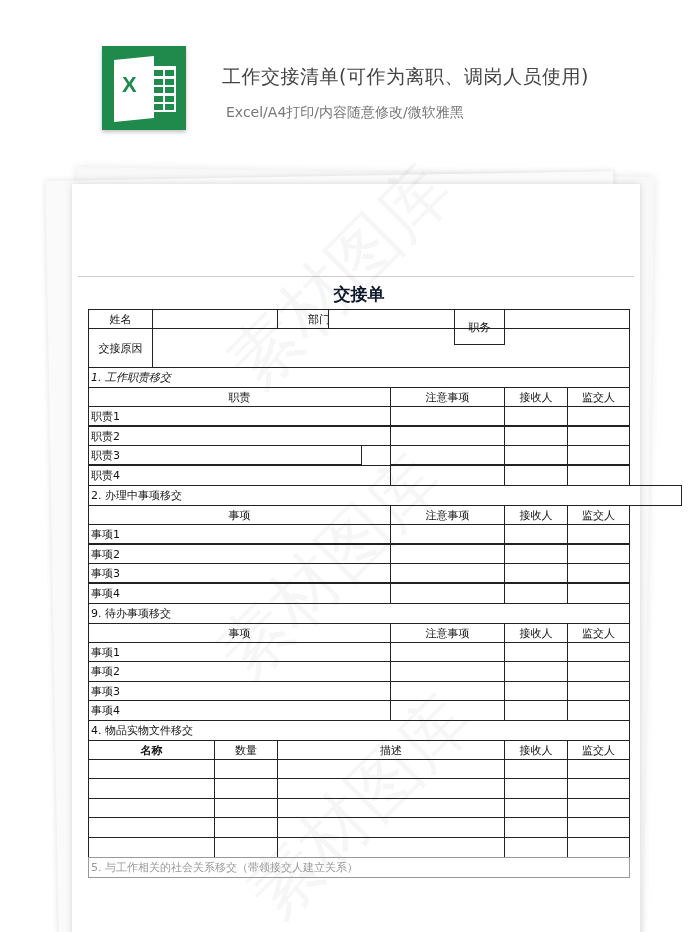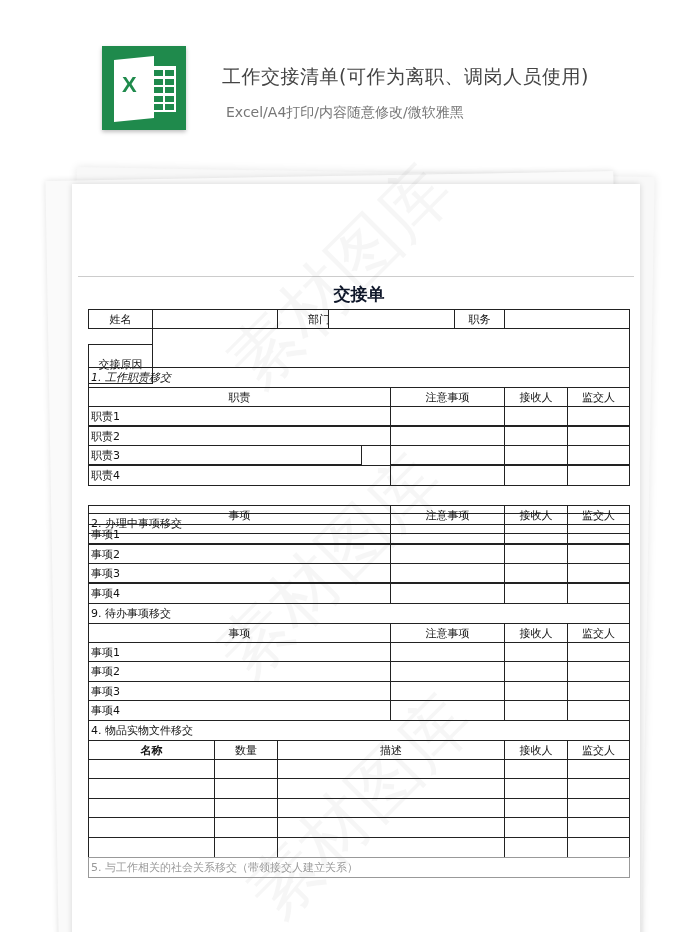--- a/index.html
+++ b/index.html
@@ -44,23 +44,23 @@
 <div class="wm" style="left:220px;top:760px;">素材图库</div>
 
 <div class="doc-title">交接单</div>
 
 <div id="form">
 
   <div class="cell b c" style="left:88px;top:309px;width:65px;height:20px;">姓名</div>
   <div class="cell b" style="left:152px;top:309px;width:126px;height:20px;"></div>
   <div class="cell b c" style="left:277px;top:309px;width:52px;height:20px;padding-left:32px;">部门</div>
   <div class="cell b" style="left:328px;top:309px;width:127px;height:20px;"></div>
-  <div class="cell b c" style="left:454px;top:309px;width:51px;height:20px;">职务</div>
+  <div class="cell b c" style="left:454px;top:309px;width:51px;height:36px;">职务</div>
   <div class="cell b" style="left:504px;top:309px;width:126px;height:20px;"></div>
-  <div class="cell b c" style="left:88px;top:344px;width:65px;height:40px;">交接原因</div>
+  <div class="cell b c" style="left:88px;top:328px;width:65px;height:40px;">交接原因</div>
   <div class="cell b" style="left:152px;top:328px;width:478px;height:40px;"></div>
 
   <div class="cell b l" style="left:88px;top:367px;width:542px;height:21px;font-style:italic;">1. 工作职责移交</div>
   <div class="cell b c" style="left:88px;top:387px;width:303px;height:20px;">职责</div>
   <div class="cell b c" style="left:390px;top:387px;width:115px;height:20px;">注意事项</div>
   <div class="cell b c" style="left:504px;top:387px;width:64px;height:20px;">接收人</div>
   <div class="cell b c" style="left:567px;top:387px;width:63px;height:20px;">监交人</div>
 
   <div class="cell b l" style="left:88px;top:406px;width:303px;height:20px;">职责1</div>
   <div class="cell b" style="left:390px;top:406px;width:115px;height:20px;"></div>
@@ -72,21 +72,21 @@
   <div class="cell b" style="left:567px;top:426px;width:63px;height:20px;"></div>
   <div class="cell b l" style="left:88px;top:445px;width:274px;height:20px;">职责3</div>
   <div class="cell b" style="left:390px;top:445px;width:115px;height:20px;"></div>
   <div class="cell b" style="left:504px;top:445px;width:64px;height:20px;"></div>
   <div class="cell b" style="left:567px;top:445px;width:63px;height:20px;"></div>
   <div class="cell b l" style="left:88px;top:465px;width:303px;height:21px;">职责4</div>
   <div class="cell b" style="left:390px;top:465px;width:115px;height:21px;"></div>
   <div class="cell b" style="left:504px;top:465px;width:64px;height:21px;"></div>
   <div class="cell b" style="left:567px;top:465px;width:63px;height:21px;"></div>
 
-  <div class="cell b l" style="left:88px;top:485px;width:542px;height:21px;margin-top:28px;">2. 办理中事项移交</div>
+  <div class="cell b l" style="left:88px;top:485px;width:594px;height:21px;">2. 办理中事项移交</div>
   <div class="cell b c" style="left:88px;top:505px;width:303px;height:20px;">事项</div>
   <div class="cell b c" style="left:390px;top:505px;width:115px;height:20px;">注意事项</div>
   <div class="cell b c" style="left:504px;top:505px;width:64px;height:20px;">接收人</div>
   <div class="cell b c" style="left:567px;top:505px;width:63px;height:20px;">监交人</div>
 
   <div class="cell b l" style="left:88px;top:524px;width:303px;height:20px;">事项1</div>
   <div class="cell b" style="left:390px;top:524px;width:115px;height:20px;"></div>
   <div class="cell b" style="left:504px;top:524px;width:64px;height:20px;"></div>
   <div class="cell b" style="left:567px;top:524px;width:63px;height:20px;"></div>
   <div class="cell b l" style="left:88px;top:544px;width:303px;height:20px;">事项2</div>

